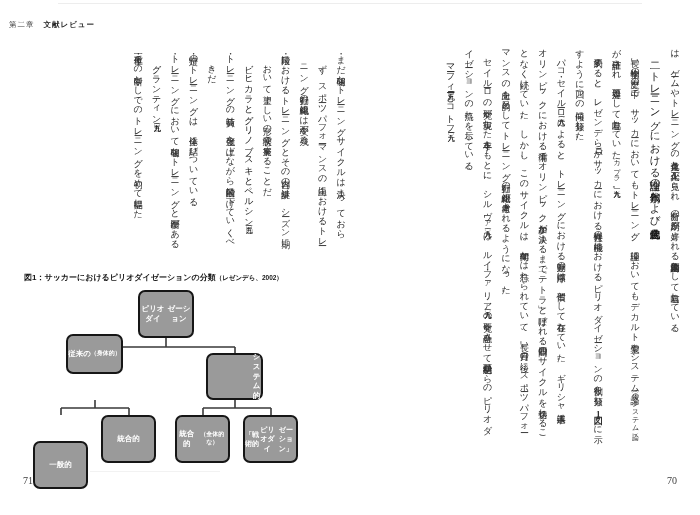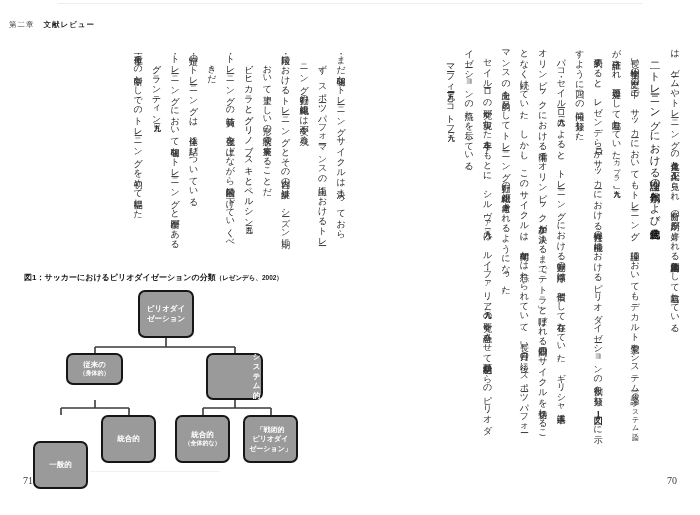--- a/index.html
+++ b/index.html
@@ -49,26 +49,26 @@
     font-family:"Liberation Sans","DejaVu Sans",sans-serif;
     font-weight:bold;font-size:8px;color:#141414;
   }
   #figcap .fc2{font-size:6.5px;}
   #fig-lines{position:absolute;left:0;top:0;pointer-events:none;}
   .node{
     position:absolute;box-sizing:border-box;
     background:#9a9a9a;border:2px solid #161616;border-radius:7px;
     color:#ffffff;font-family:"Liberation Sans","DejaVu Sans",sans-serif;
     font-weight:bold;font-size:7.5px;line-height:1.3;
-    display:flex;flex-direction:column;align-items:center;justify-content:center;
+    display:flex;align-items:center;justify-content:center;
     text-align:center;
   }
   .node .ns{font-size:6px;}
   #n-root{left:138px;top:290px;width:56px;height:48px;}
-  #n-conv{left:66px;top:353px;width:57px;height:32px;}
+  #n-conv{left:66px;top:334px;width:57px;height:40px;}
   #n-sys{left:206px;top:353px;width:57px;height:47px;padding-left:44px;}
   #n-gen{left:33px;top:415px;width:55px;height:48px;margin-top:26px;}
   #n-int{left:101px;top:415px;width:55px;height:48px;}
   #n-intg{left:175px;top:415px;width:55px;height:48px;}
   #n-tact{left:243px;top:415px;width:55px;height:48px;font-size:7px;line-height:1.35;}
 </style>
 </head>
 <body>
 
 <div id="hl-top" class="hairline"></div>

